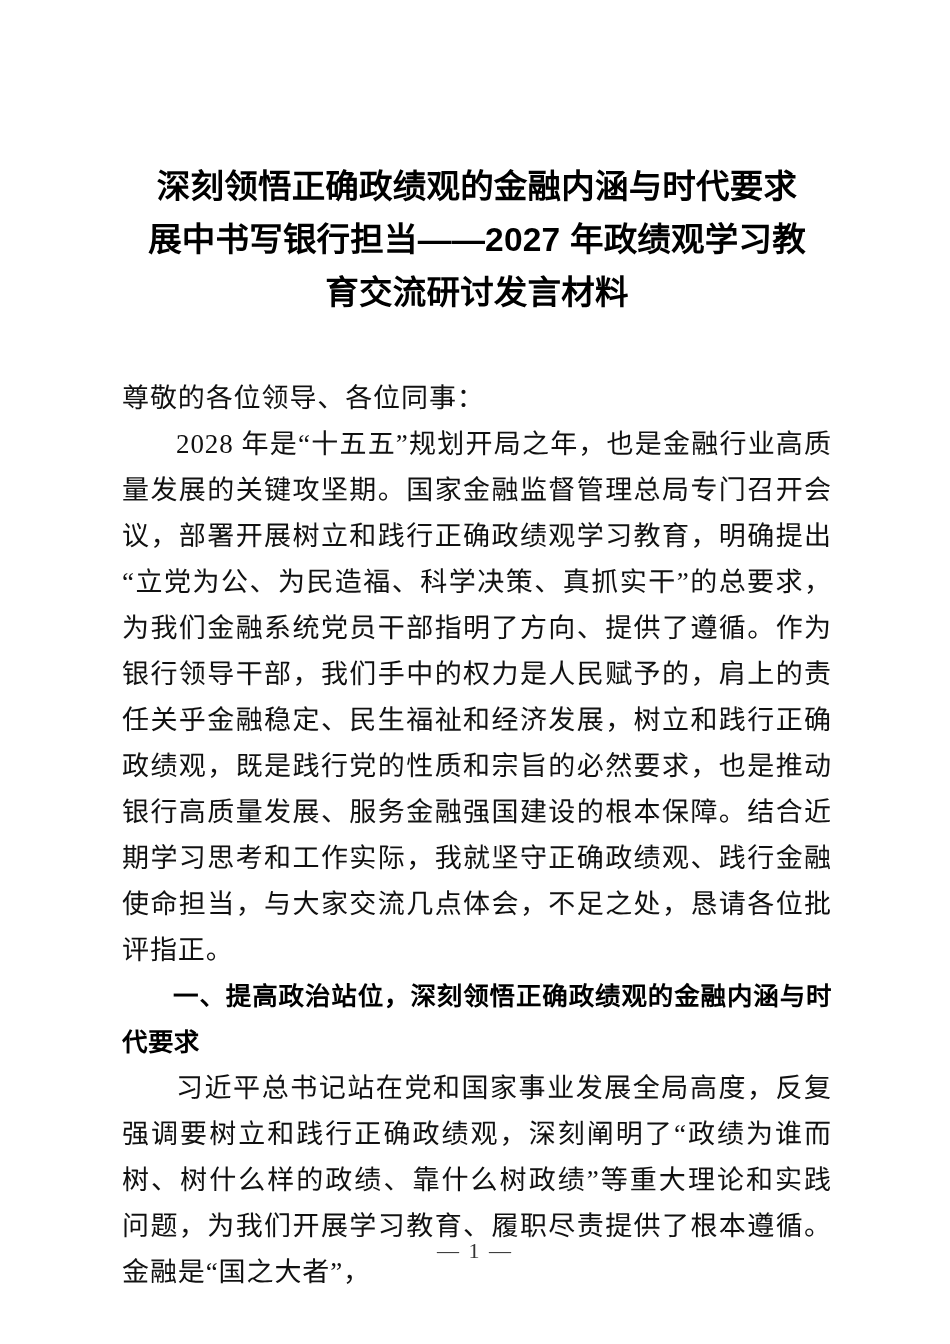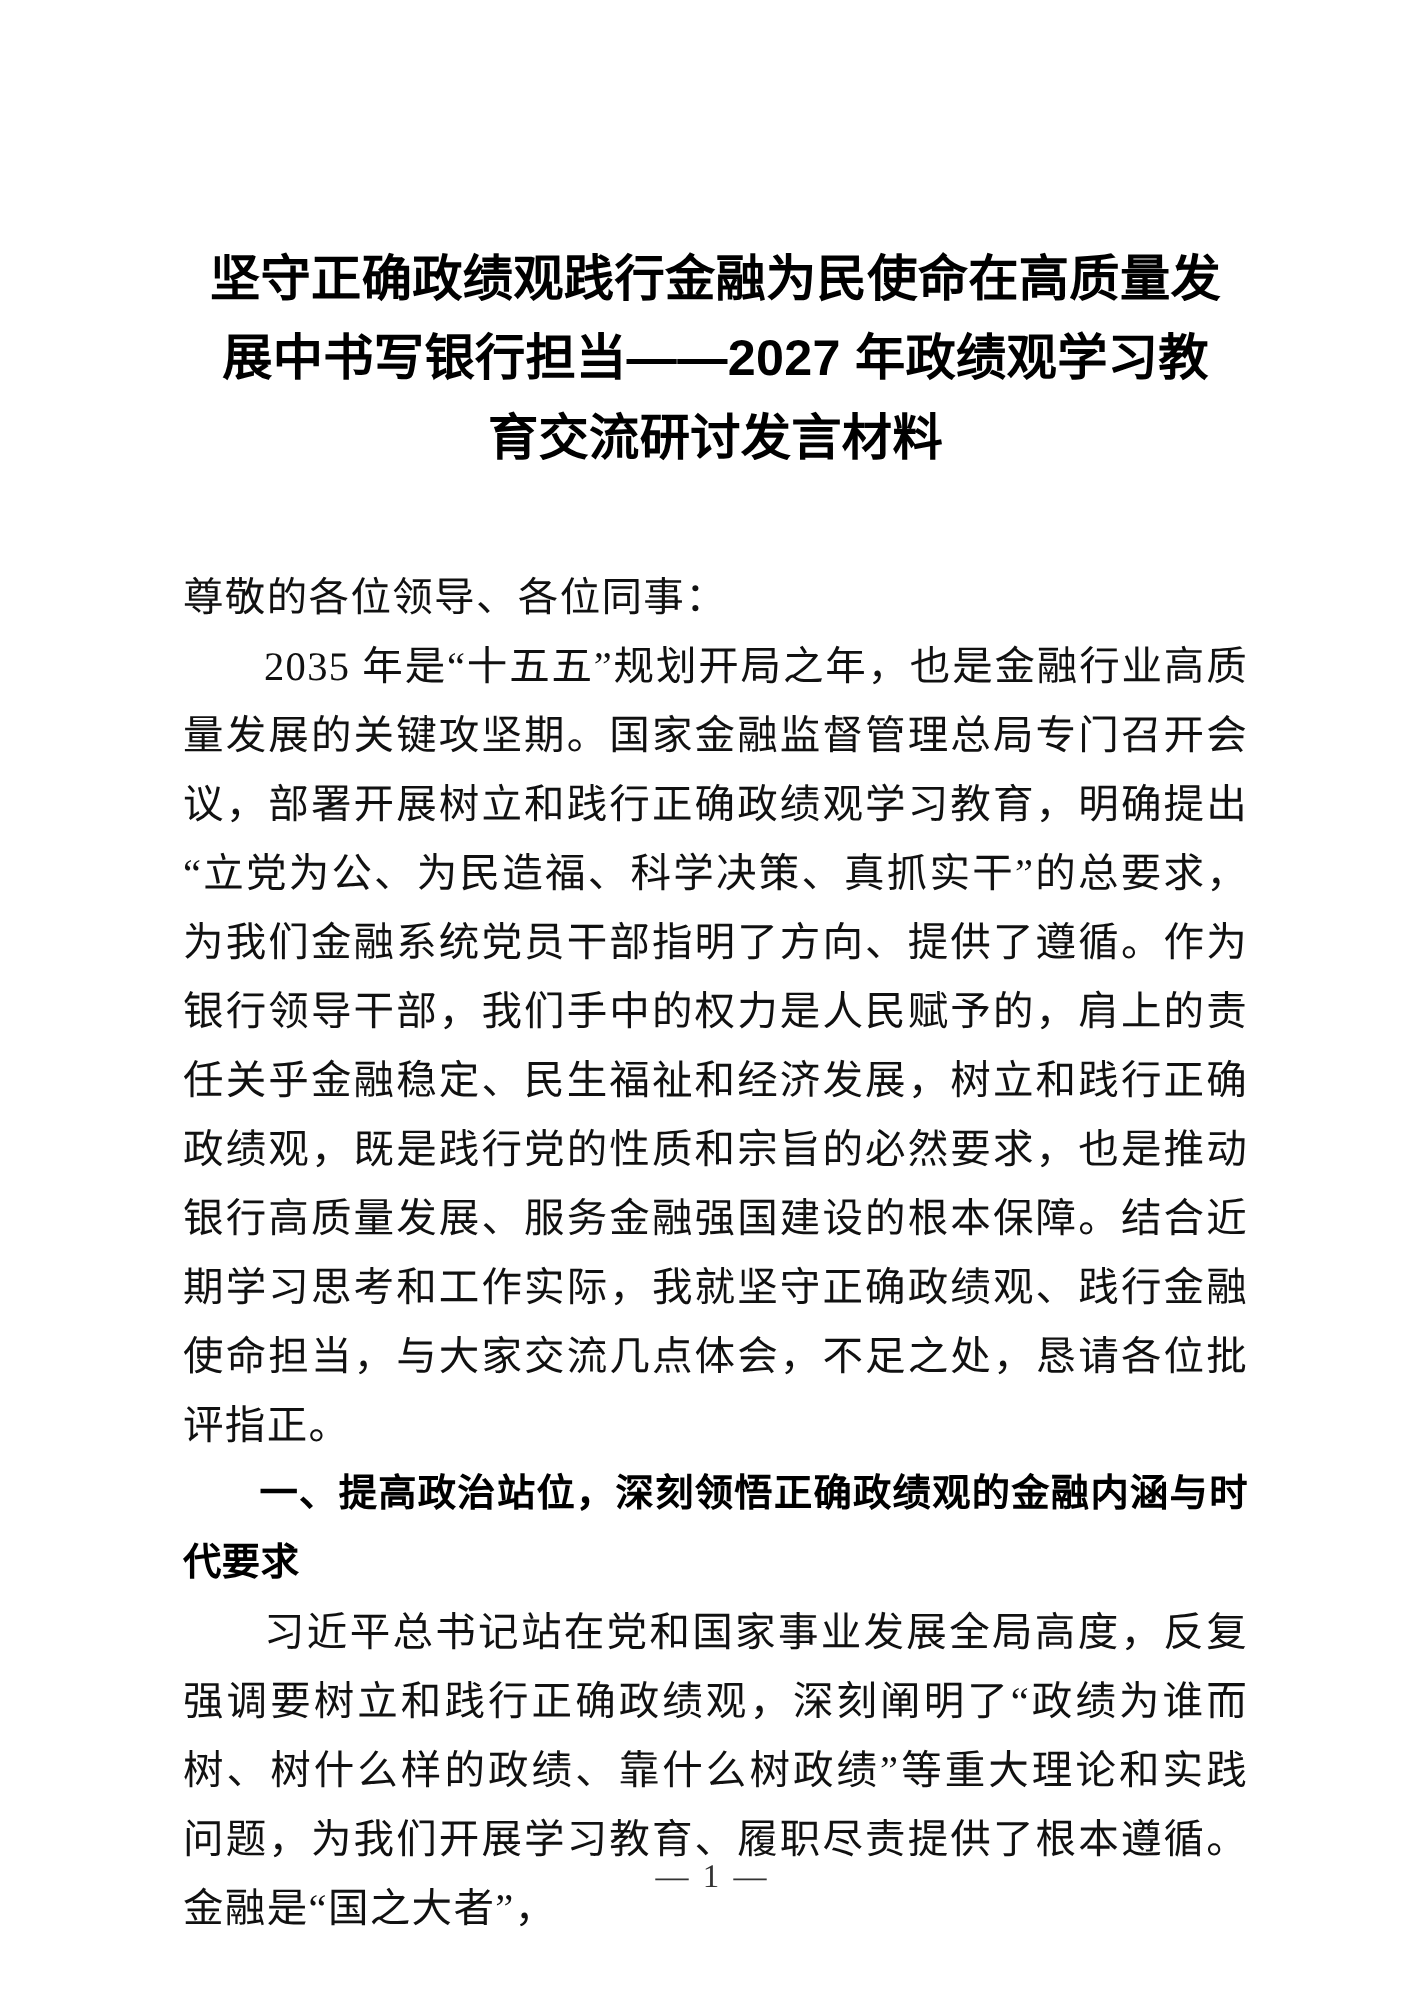--- a/index.html
+++ b/index.html
@@ -90,28 +90,28 @@
   }
 </style>
 </head>
 <body>
 
 <div class="page">
 
   <div class="content">
 
     <h1 class="doc-title">
-      <span style="display: block;">坚守正确政绩观践行金融为民使命在高质量发</span>
+      <span style="display: block;">深刻领悟正确政绩观的金融内涵与时代要求</span>
       <span style="display: block;">展中书写银行担当——2027 年政绩观学习教</span>
       <span style="display: block;">育交流研讨发言材料</span>
     </h1>
 
     <p class="body-text salutation">尊敬的各位领导、各位同事：</p>
 
-    <p class="body-text para">2035 年是“十五五”规划开局之年，也是金融行业高质量发展的关键攻坚期。国家金融监督管理总局专门召开会议，部署开展树立和践行正确政绩观学习教育，明确提出“立党为公、为民造福、科学决策、真抓实干”的总要求，为我们金融系统党员干部指明了方向、提供了遵循。作为银行领导干部，我们手中的权力是人民赋予的，肩上的责任关乎金融稳定、民生福祉和经济发展，树立和践行正确政绩观，既是践行党的性质和宗旨的必然要求，也是推动银行高质量发展、服务金融强国建设的根本保障。结合近期学习思考和工作实际，我就坚守正确政绩观、践行金融使命担当，与大家交流几点体会，不足之处，恳请各位批评指正。</p>
+    <p class="body-text para">2028 年是“十五五”规划开局之年，也是金融行业高质量发展的关键攻坚期。国家金融监督管理总局专门召开会议，部署开展树立和践行正确政绩观学习教育，明确提出“立党为公、为民造福、科学决策、真抓实干”的总要求，为我们金融系统党员干部指明了方向、提供了遵循。作为银行领导干部，我们手中的权力是人民赋予的，肩上的责任关乎金融稳定、民生福祉和经济发展，树立和践行正确政绩观，既是践行党的性质和宗旨的必然要求，也是推动银行高质量发展、服务金融强国建设的根本保障。结合近期学习思考和工作实际，我就坚守正确政绩观、践行金融使命担当，与大家交流几点体会，不足之处，恳请各位批评指正。</p>
 
     <p class="section-heading">一、提高政治站位，深刻领悟正确政绩观的金融内涵与时代要求</p>
 
     <p class="body-text para">习近平总书记站在党和国家事业发展全局高度，反复强调要树立和践行正确政绩观，深刻阐明了“政绩为谁而树、树什么样的政绩、靠什么树政绩”等重大理论和实践问题，为我们开展学习教育、履职尽责提供了根本遵循。金融是“国之大者”，</p>
 
   </div>
 
   <div class="page-footer">— 1 —</div>
 
 </div>

